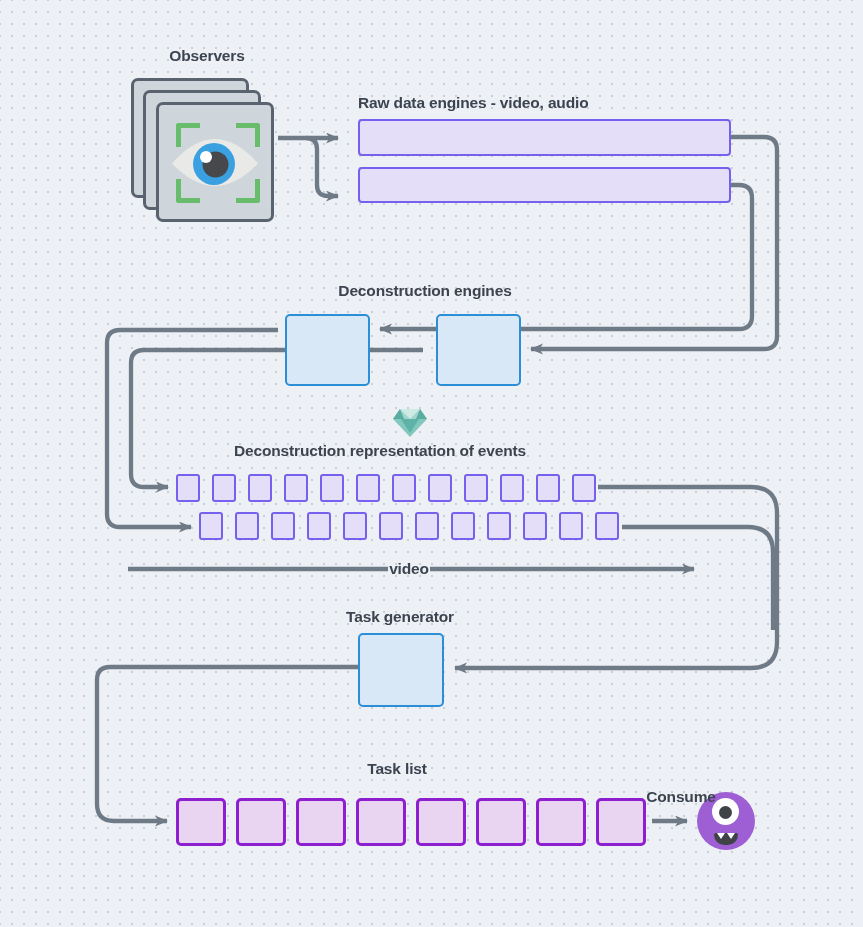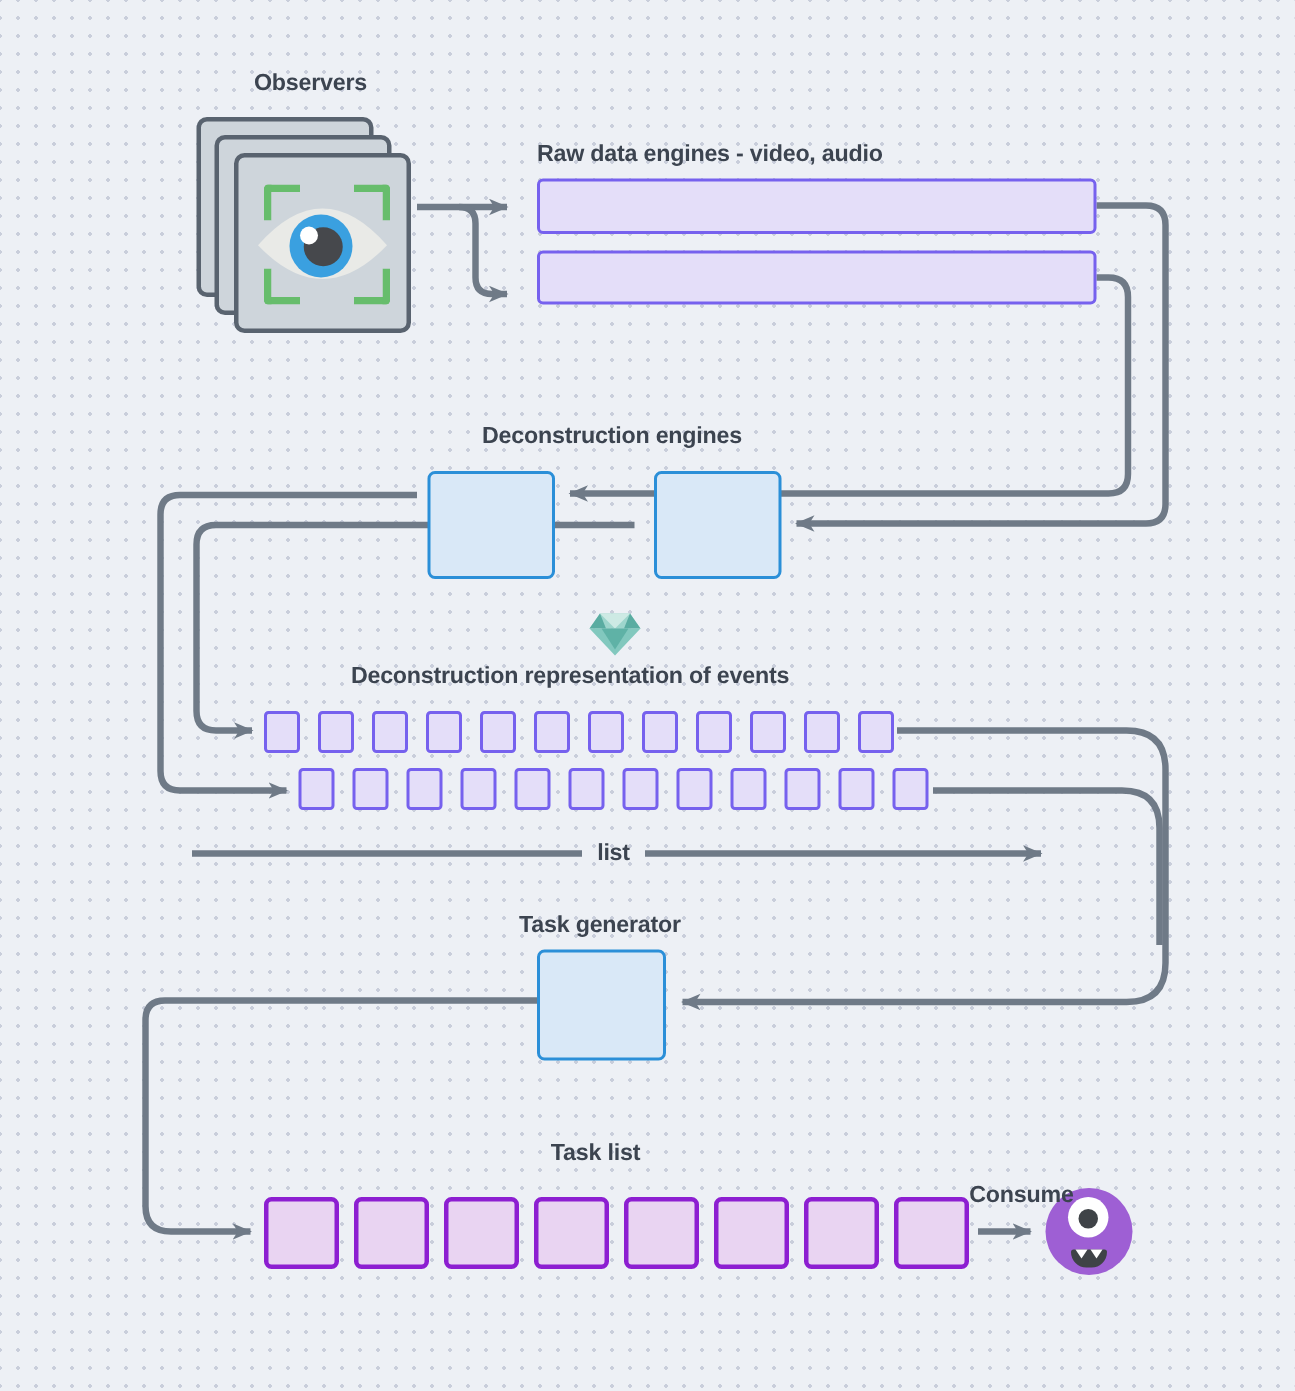--- a/index.html
+++ b/index.html
@@ -99,21 +99,21 @@
     <circle cx="55" cy="59" r="21" fill="var(--iris_blue)"></circle>
     <circle cx="56.5" cy="59.5" r="13" fill="var(--pupil)"></circle>
     <circle cx="47" cy="52" r="6" fill="#ffffff"></circle>
   </svg>
 </div>
 
 <div class="lbl" style="left:358px;top:94px;">Raw data engines - video, audio</div>
 <div class="box stream" style="left:358px;top:119px;width:373px;height:37px;"></div>
 <div class="box stream" style="left:358px;top:167px;width:373px;height:36px;"></div>
 
-<div class="lbl center" style="left:308px;top:282px;width:200px;">Deconstruction engines</div>
+<div class="lbl center" style="left:325px;top:282px;width:200px;">Deconstruction engines</div>
 <div class="box engine" style="left:285px;top:314px;width:85px;height:72px;"></div>
 <div class="box engine" style="left:436px;top:314px;width:85px;height:72px;"></div>
 
 <div class="lbl center" style="left:180px;top:442px;width:400px;">Deconstruction representation of events</div>
 <div class="event-row" style="left:176px;top:474px;">
     <div class="event-sq"></div>
     <div class="event-sq"></div>
     <div class="event-sq"></div>
     <div class="event-sq"></div>
     <div class="event-sq"></div>
@@ -133,21 +133,21 @@
     <div class="event-sq"></div>
     <div class="event-sq"></div>
     <div class="event-sq"></div>
     <div class="event-sq"></div>
     <div class="event-sq"></div>
     <div class="event-sq"></div>
     <div class="event-sq"></div>
     <div class="event-sq"></div>
   </div>
 
-<div class="lbl center" style="left:359px;top:560px;width:100px;">list</div>
+<div class="lbl center" style="left:359px;top:560px;width:100px;">video</div>
 
 <div class="lbl center" style="left:320px;top:608px;width:160px;">Task generator</div>
 <div class="box engine" style="left:358px;top:633px;width:86px;height:74px;"></div>
 
 <div class="lbl center" style="left:317px;top:760px;width:160px;">Task list</div>
 <div class="task-row" style="left:176px;top:798px;">
     <div class="task-sq"></div>
     <div class="task-sq"></div>
     <div class="task-sq"></div>
     <div class="task-sq"></div>

